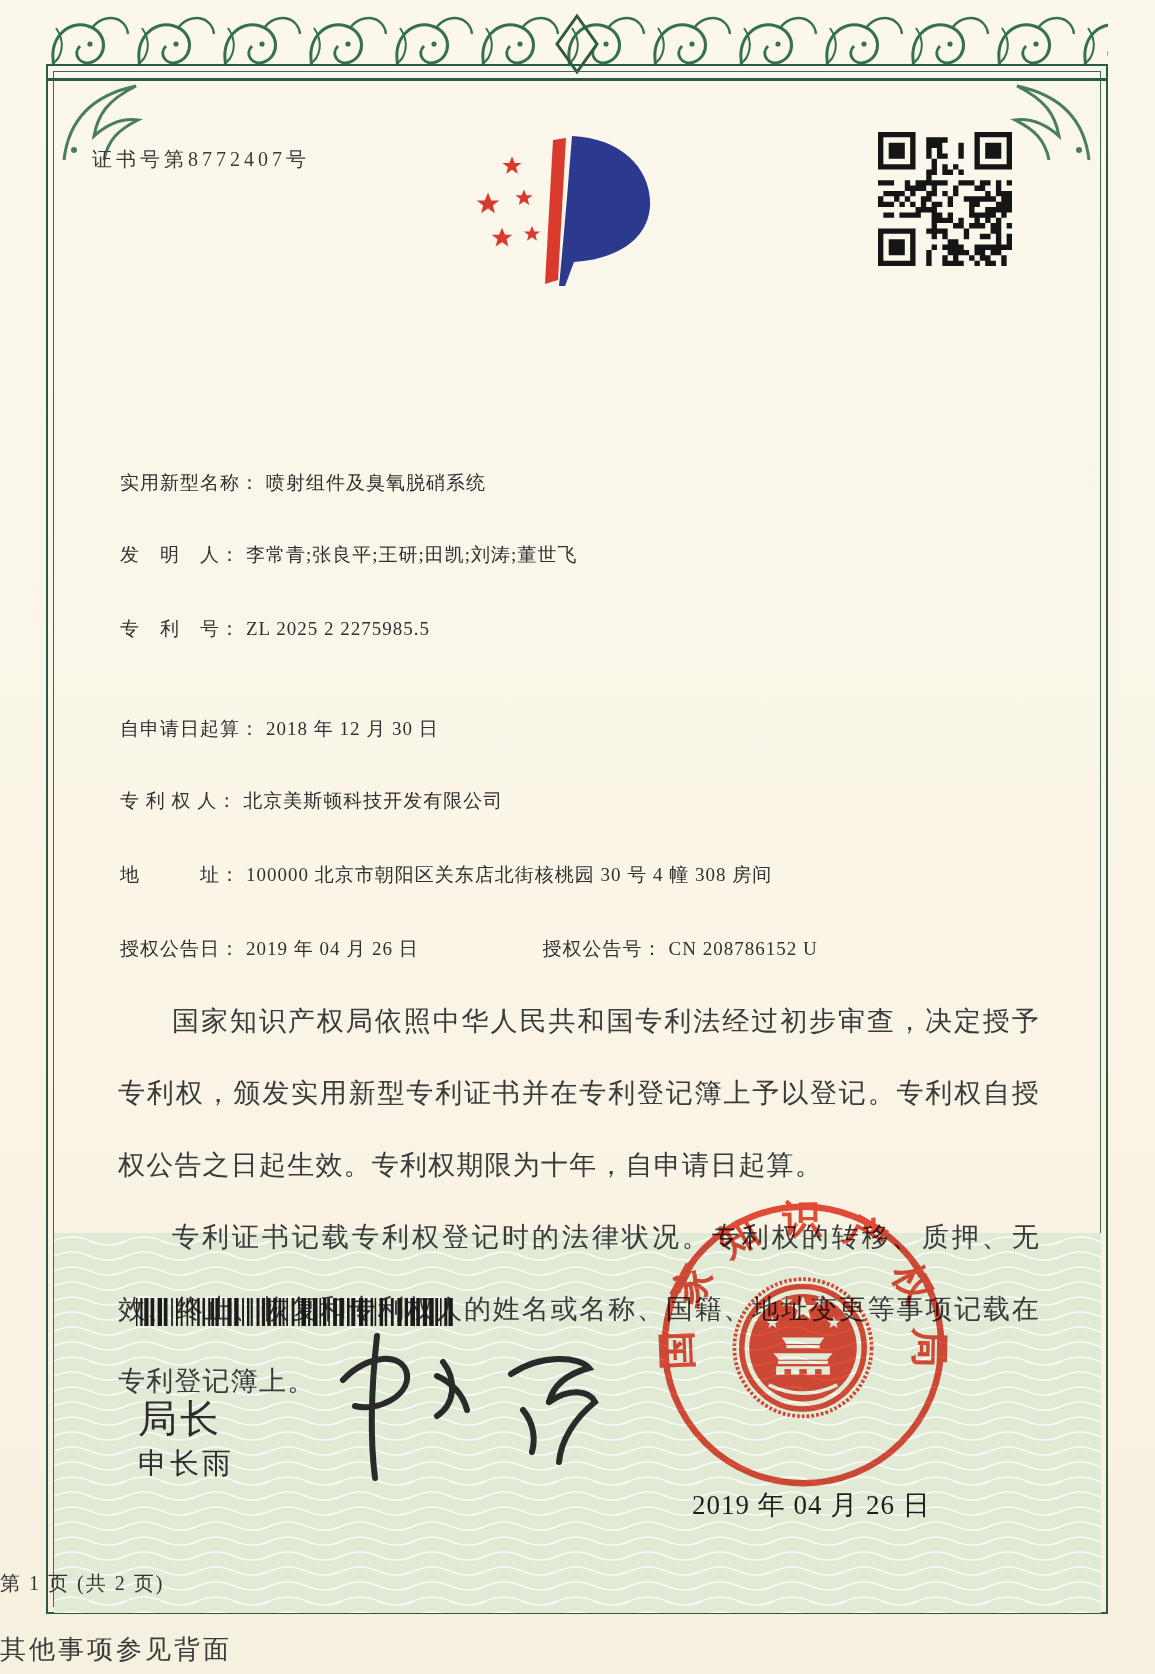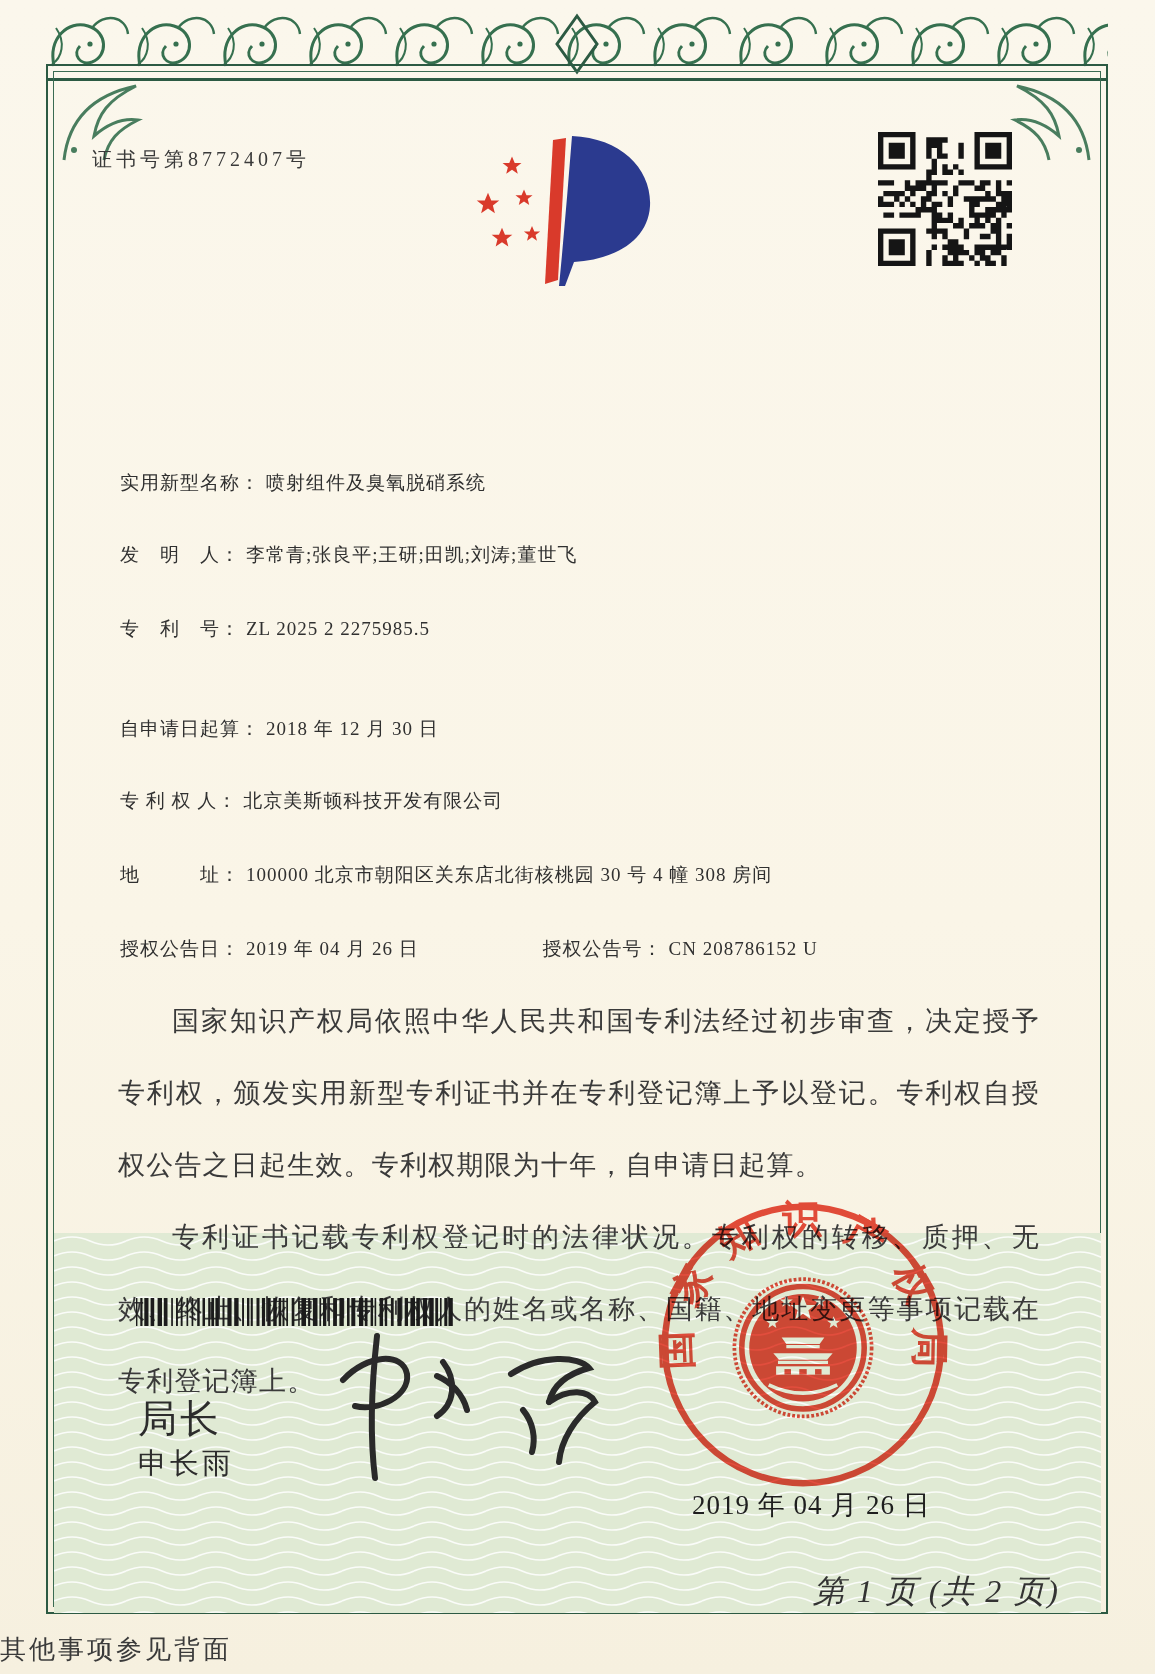--- a/index.html
+++ b/index.html
@@ -28,21 +28,21 @@
   .row .second{margin-left:118px;}
   .paras{position:absolute;left:118px;top:985px;width:922px;font-size:27px;line-height:72px;
          letter-spacing:1.2px;text-align:justify;color:#3a3a3a;}
   .paras p{margin:0;text-indent:2em;}
   .barcode{position:absolute;left:136px;top:1298px;width:318px;height:28px;}
   .sig-title{position:absolute;left:138px;top:1392px;font-size:39px;letter-spacing:3px;color:#2c2c2c;}
   .sig-name{position:absolute;left:138px;top:1444px;font-size:29px;letter-spacing:3px;color:#2c2c2c;}
   .signature{position:absolute;left:315px;top:1318px;width:310px;height:175px;}
   .seal-date{position:absolute;left:692px;top:1487px;font-size:27px;letter-spacing:1px;color:#1e1e1e;white-space:nowrap;}
   .seal{position:absolute;left:650px;top:1192px;width:306px;height:306px;mix-blend-mode:multiply;opacity:.93;}
-  .page-foot{position:absolute;left:0;width:1060px;top:1570px;text-align:right;font-size:32px;letter-spacing:2px;color:#333;font-style:italic;}
+  .page-foot{position:absolute;left:0;width:1060px;top:1570px;text-align:left;font-size:20px;letter-spacing:2px;color:#333;}
   .back-note{position:absolute;left:0;width:1040px;top:1632px;text-align:left;font-size:26px;letter-spacing:3px;color:#3a3a3a;}
 </style>
 </head>
 <body>
 
 <div class="page">
 
   <svg class="band" viewBox="0 0 1062 76" preserveAspectRatio="none">
     <defs>
       <pattern id="bandpat" width="86" height="76" patternUnits="userSpaceOnUse">

